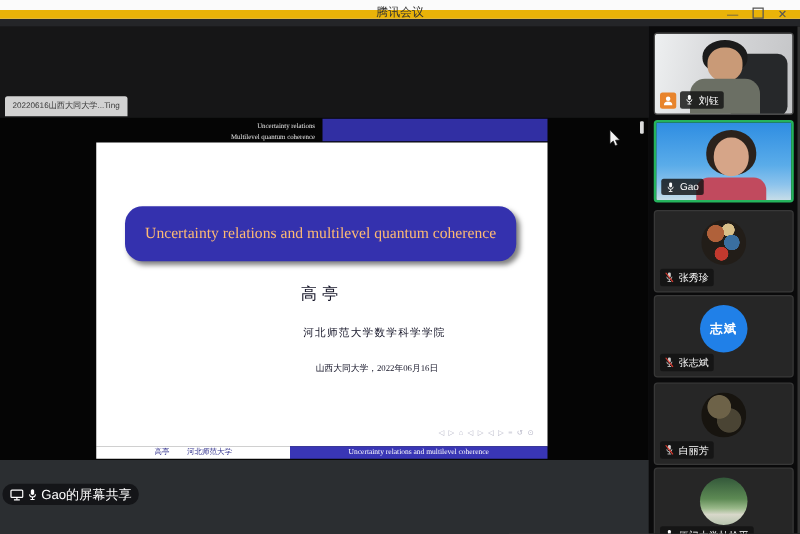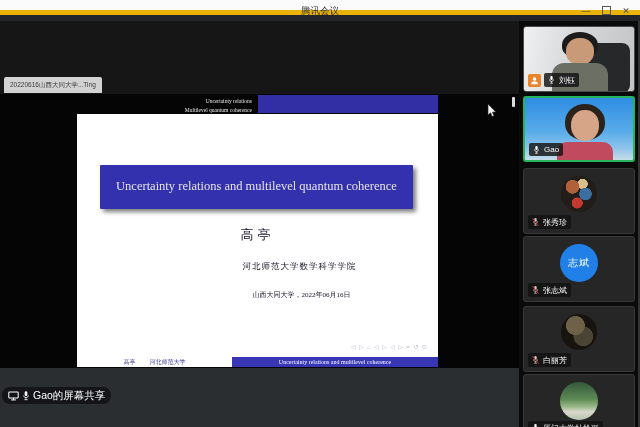--- a/index.html
+++ b/index.html
@@ -1,42 +1,42 @@
 <!DOCTYPE html>
 <html><head>
 <meta charset="utf-8">
 <style>
   html,body{margin:0;padding:0;background:#555;}
   .window{position:relative;width:640px;height:427px;background:#242528;overflow:hidden;
           font-family:"Liberation Sans",sans-serif;-webkit-font-smoothing:antialiased;}
   
   .titlebar{position:absolute;left:0;top:0;width:640px;height:15px;background:#fbfbfb;
-            border-bottom:5px solid #eab308;box-sizing:border-box;}
+            border-bottom:7px solid #eab308;box-sizing:border-box;}
   .titlebar .title{position:absolute;left:0;right:0;top:0;height:21px;line-height:21px;
             text-align:center;font-size:9.5px;color:#333;}
   .win-controls{position:absolute;right:4px;top:0;height:21px;display:flex;align-items:center;}
   .win-btn{width:20px;height:21px;display:flex;align-items:center;justify-content:center;
            font-size:9px;color:#555;cursor:default;}
   .maxbox{width:7px;height:7px;border:1px solid #555;}
   
   .share-panel{position:absolute;left:0;top:21px;width:519px;height:406px;background:#2b2e31;}
   .top-dark{position:absolute;left:0;top:0;width:519px;height:73px;background:#161617;}
   .doc-tab{position:absolute;left:4px;top:56px;height:16px;line-height:16px;background:#d2d2d2;
            border-radius:2px 2px 0 0;padding:0 6px;font-size:6.5px;color:#3a3a3a;white-space:nowrap;}
   .viewport{position:absolute;left:0;top:73px;width:519px;height:274px;background:#050505;overflow:hidden;}
   
   .hdr-text{position:absolute;right:267px;top:3px;text-align:right;color:#e8e8e8;
             font-family:"Liberation Serif",serif;font-size:5.5px;line-height:1.55;white-space:nowrap;}
   .hdr-bar{position:absolute;left:258px;top:1px;width:180px;height:18px;background:#312fa3;}
   
   .slide{position:absolute;left:77px;top:20px;width:361px;height:243px;background:#ffffff;
          font-family:"Liberation Serif",serif;color:#141427;}
   .title-box{position:absolute;left:23px;top:51px;width:313px;height:44px;background:#3431ae;
-             border-radius:1px;box-shadow:3px 3px 4px rgba(0,0,0,.5);display:flex;align-items:center;
-             justify-content:center;text-align:center;color:#e5e5e5;font-size:12.5px;line-height:1.4;
+             border-radius:14px;box-shadow:3px 3px 4px rgba(0,0,0,.5);display:flex;align-items:center;
+             justify-content:center;text-align:center;color:#fdba74;font-size:12.5px;line-height:1.4;
              padding:0 14px;box-sizing:border-box;}
   .sl-author{position:absolute;left:0;top:112px;width:100%;text-align:center;font-size:13px;letter-spacing:4px;}
   .sl-affil{position:absolute;left:0;top:147px;width:100%;text-align:center;font-size:8.5px;letter-spacing:1px;margin-left:42px;}
   .sl-venue{position:absolute;left:0;top:176px;width:100%;text-align:center;font-size:7px;padding-left:44px;}
   .sl-nav{position:absolute;right:10px;bottom:7px;font-size:6px;color:#b9b9c9;letter-spacing:1px;}
   
   .sl-footer{position:absolute;left:77px;top:263px;width:361px;height:10px;display:flex;
              font-family:"Liberation Serif",serif;font-size:6px;line-height:10px;}
   .sl-footer .f-left{width:155px;background:#fff;color:#30308c;display:flex;justify-content:center;gap:14px;}
   .sl-footer .f-right{flex:1;background:#3936b5;color:#fff;text-align:center;}
@@ -52,21 +52,21 @@
         border:1px solid #383838;box-sizing:border-box;overflow:hidden;}
   .tile.video1{background:linear-gradient(100deg,#eef0f1 0%,#d9dadc 40%,#c3c4c6 100%);border-color:#4a4a4a;}
   .tile.video2{border:2px solid #25b35d;background:linear-gradient(180deg,#2e8de2 0%,#5aace9 55%,#8cc3ec 80%,#c6dde8 100%);}
   .chair{position:absolute;left:58px;top:16px;width:48px;height:50px;background:#26282a;border-radius:8px;}
   .hair1{position:absolute;left:38px;top:5px;width:36px;height:26px;background:#1b1b1b;border-radius:50% 50% 42% 42%;}
   .face1{position:absolute;left:42px;top:11px;width:28px;height:27px;background:#c99a77;border-radius:46%;}
   .shirt1{position:absolute;left:28px;top:36px;width:56px;height:30px;background:#6b6f64;border-radius:12px 12px 0 0;}
   .hair2{position:absolute;left:40px;top:6px;width:40px;height:36px;background:#2b221c;border-radius:50% 50% 45% 45%;}
   .face2{position:absolute;left:46px;top:12px;width:28px;height:31px;background:#d6a588;border-radius:48%;}
   .body2{position:absolute;left:32px;top:44px;width:56px;height:22px;background:#c14a5e;border-radius:10px 10px 0 0;}
-  .avatar{position:absolute;left:50%;top:7px;transform:translateX(-50%);width:36px;height:36px;border-radius:50%;}
+  .avatar{position:absolute;left:50%;top:7px;transform:translateX(-50%);width:36px;height:36px;border-radius:50%;font-weight:bold;}
   .av-photo1{background:radial-gradient(circle at 32% 30%,#b0613a 0 19%,transparent 20%),
              radial-gradient(circle at 68% 50%,#3a6fa0 0 20%,transparent 21%),
              radial-gradient(circle at 45% 75%,#c2392e 0 16%,transparent 17%),
              radial-gradient(circle at 60% 22%,#d9c08a 0 14%,transparent 15%),#221d18;}
   .av-blue{width:38px;height:38px;background:#2080e8;display:flex;align-items:center;justify-content:center;
            color:#fff;font-size:10px;letter-spacing:1px;}
   .av-photo2{background:radial-gradient(circle at 40% 32%,#6d6248 0 28%,transparent 30%),
              radial-gradient(circle at 62% 62%,#4a4434 0 30%,transparent 32%),#17140f;}
   .av-photo3{width:38px;height:38px;background:linear-gradient(180deg,#33583a 0%,#5d8a54 45%,#9ab98a 65%,#d8d8ca 78%,#b7c4ae 100%);}
   .name-label{position:absolute;left:4px;bottom:4px;background:rgba(18,18,18,.82);border-radius:2px;

